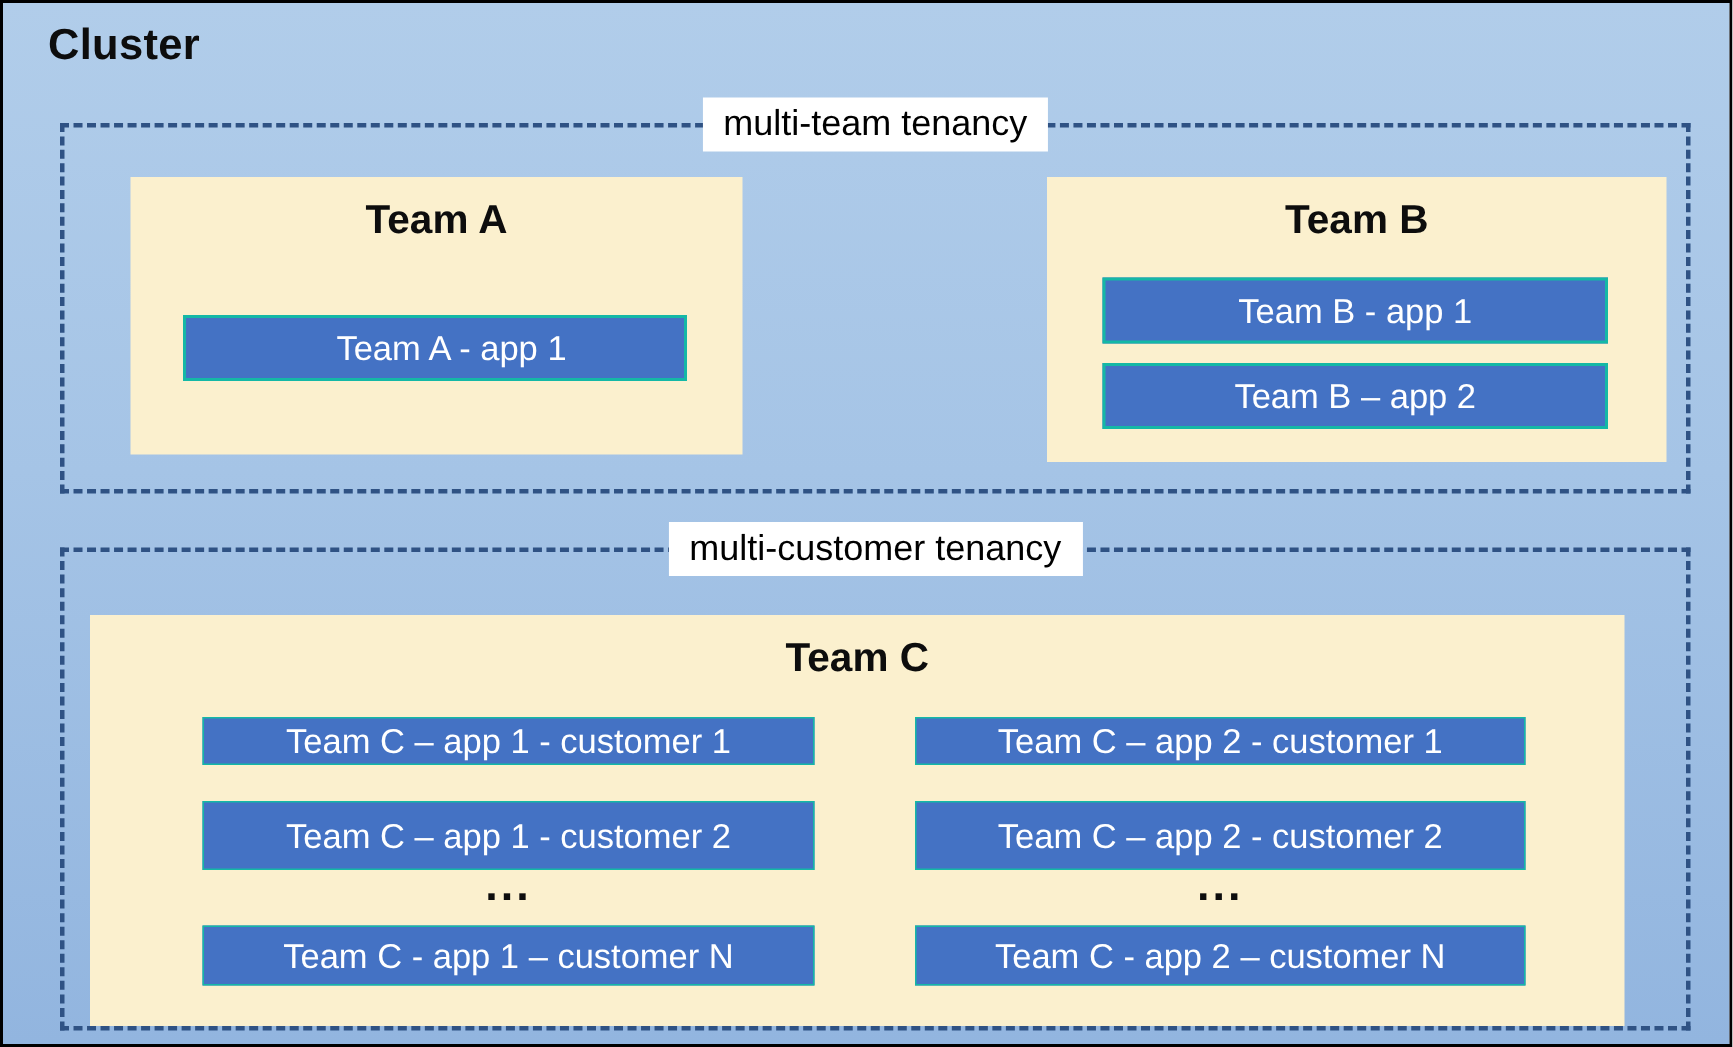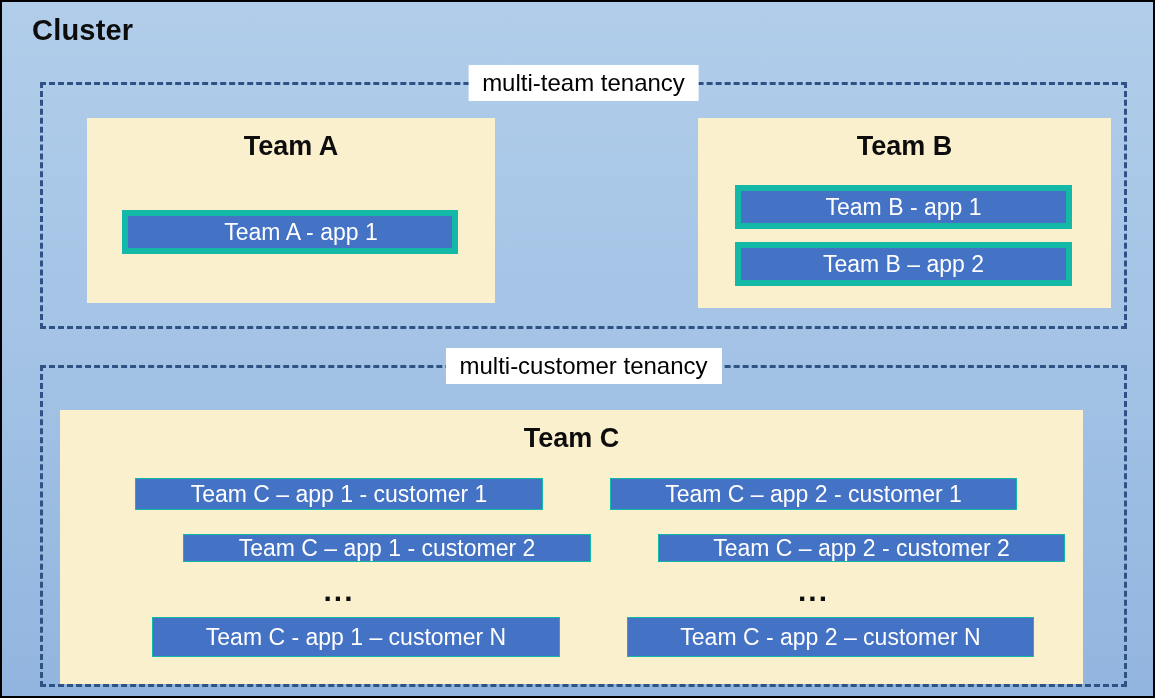--- a/index.html
+++ b/index.html
@@ -64,41 +64,41 @@
     text-align: center;
     font-size: 27px;
     font-weight: bold;
     color: #0d0d0d;
   }
 
   .app-box {
     position: absolute;
     box-sizing: border-box;
     background: #4472C4;
-    border: 6px solid #14b8a6;
+    border: 2px solid #14b8a6;
     color: #ffffff;
     font-size: 23px;
     display: flex;
     align-items: center;
     justify-content: center;
     white-space: nowrap;
   }
 
   
   #team-a-app1 { left: 35px; top: 92px;  width: 336px; height: 44px; padding-left: 22px; }
   #team-b-app1 { left: 37px; top: 67px;  width: 337px; height: 44px; }
   #team-b-app2 { left: 37px; top: 124px; width: 337px; height: 44px; }
 
   
   .tc-app { border-width: 1px; }
   .tc-col1 { left: 75px;  width: 408px; }
   .tc-col2 { left: 550px; width: 407px; }
   .tc-row1 { top: 68px;  height: 32px; }
-  .tc-row2 { top: 124px; height: 28px; margin-left: 48px; }
-  .tc-rowN { top: 207px; height: 40px; margin-left: 17px; }
+  .tc-row2 { top: 124px; height: 46px; }
+  .tc-rowN { top: 207px; height: 40px; }
 
   .ellipsis {
     position: absolute;
     top: 164px;
     height: 40px;
     line-height: 34px;
     text-align: center;
     font-size: 30px;
     font-weight: bold;
     color: #0d0d0d;

